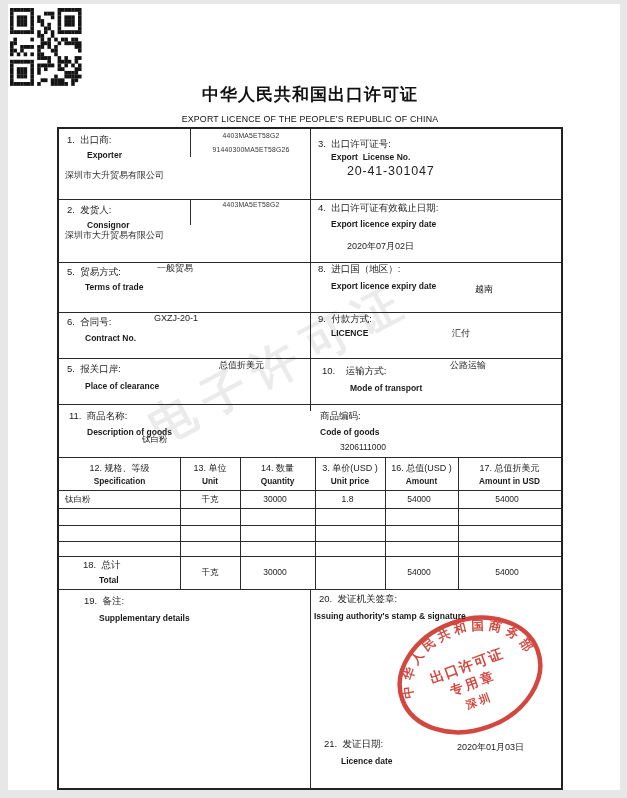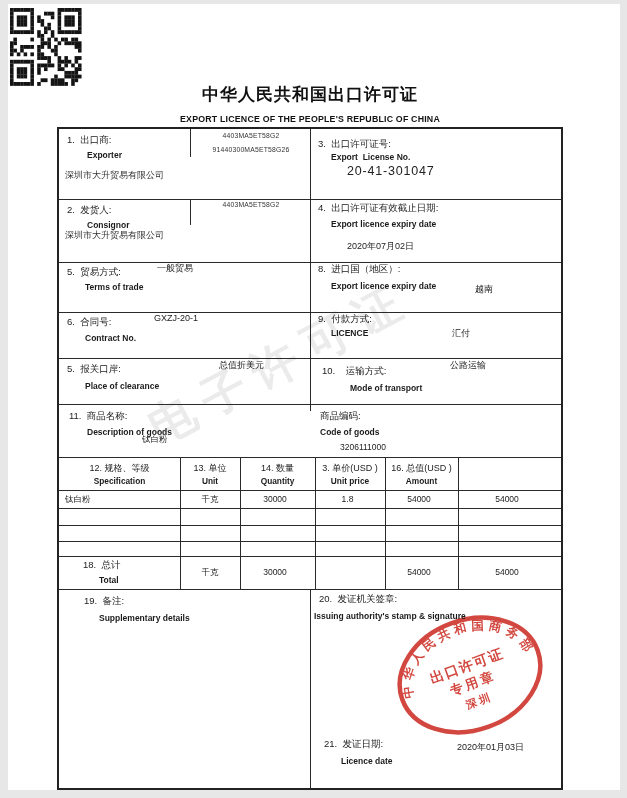--- a/index.html
+++ b/index.html
@@ -14,21 +14,21 @@
     position:absolute;left:8px;top:4px;width:612px;height:786px;
     background:#ffffff;
   }
   .abs{position:absolute;}
   .doc-title{
     left:49px;top:79px;width:506px;text-align:center;
     font-size:17px;font-weight:bold;letter-spacing:1px;color:#111;
   }
   .doc-subtitle{
     left:49px;top:110px;width:506px;text-align:center;
-    font-size:8.8px;font-weight:bold;letter-spacing:.2px;color:#111;
+    font-size:8.8px;font-weight:normal;letter-spacing:.2px;color:#111;
   }
   .watermark{
     left:130px;top:400px;font-size:46px;font-weight:bold;
     color:#b9b9b9;opacity:.28;letter-spacing:12px;
     transform:rotate(-28deg);transform-origin:left top;
     pointer-events:none;white-space:nowrap;
   }
   .table{
     position:absolute;left:49px;top:123px;width:506px;height:663px;
     border:2px solid #222;box-sizing:border-box;
@@ -372,20 +372,24 @@
       <div class="en">Quantity</div>
     </div>
     <div class="gcell" style="left:256px;width:70px">
       <div class="zh">3. 单价(USD )</div>
       <div class="en">Unit price</div>
     </div>
     <div class="gcell" style="left:326px;width:73px">
       <div class="zh">16. 总值(USD )</div>
       <div class="en">Amount</div>
     </div>
+    <div class="gcell" style="left:399px;width:103px">
+      <div class="zh">17. 总值折美元</div>
+      <div class="en">Amount in USD</div>
+    </div>
 
     <div class="abs num drow" style="left:6px;width:110px">钛白粉</div>
     <div class="abs num drow ta-c" style="left:121px;width:60px">千克</div>
     <div class="abs num drow ta-r" style="left:181px;width:70px">30000</div>
     <div class="abs num drow ta-r" style="left:256px;width:65px">1.8</div>
     <div class="abs num drow ta-r" style="left:326px;width:68px">54000</div>
     <div class="abs num drow ta-r" style="left:399px;width:98px">54000</div>
 
     <div class="abs zh" style="left:24px;top:430px">18.  总计</div>
     <div class="abs en" style="left:40px;top:446px">Total</div>

